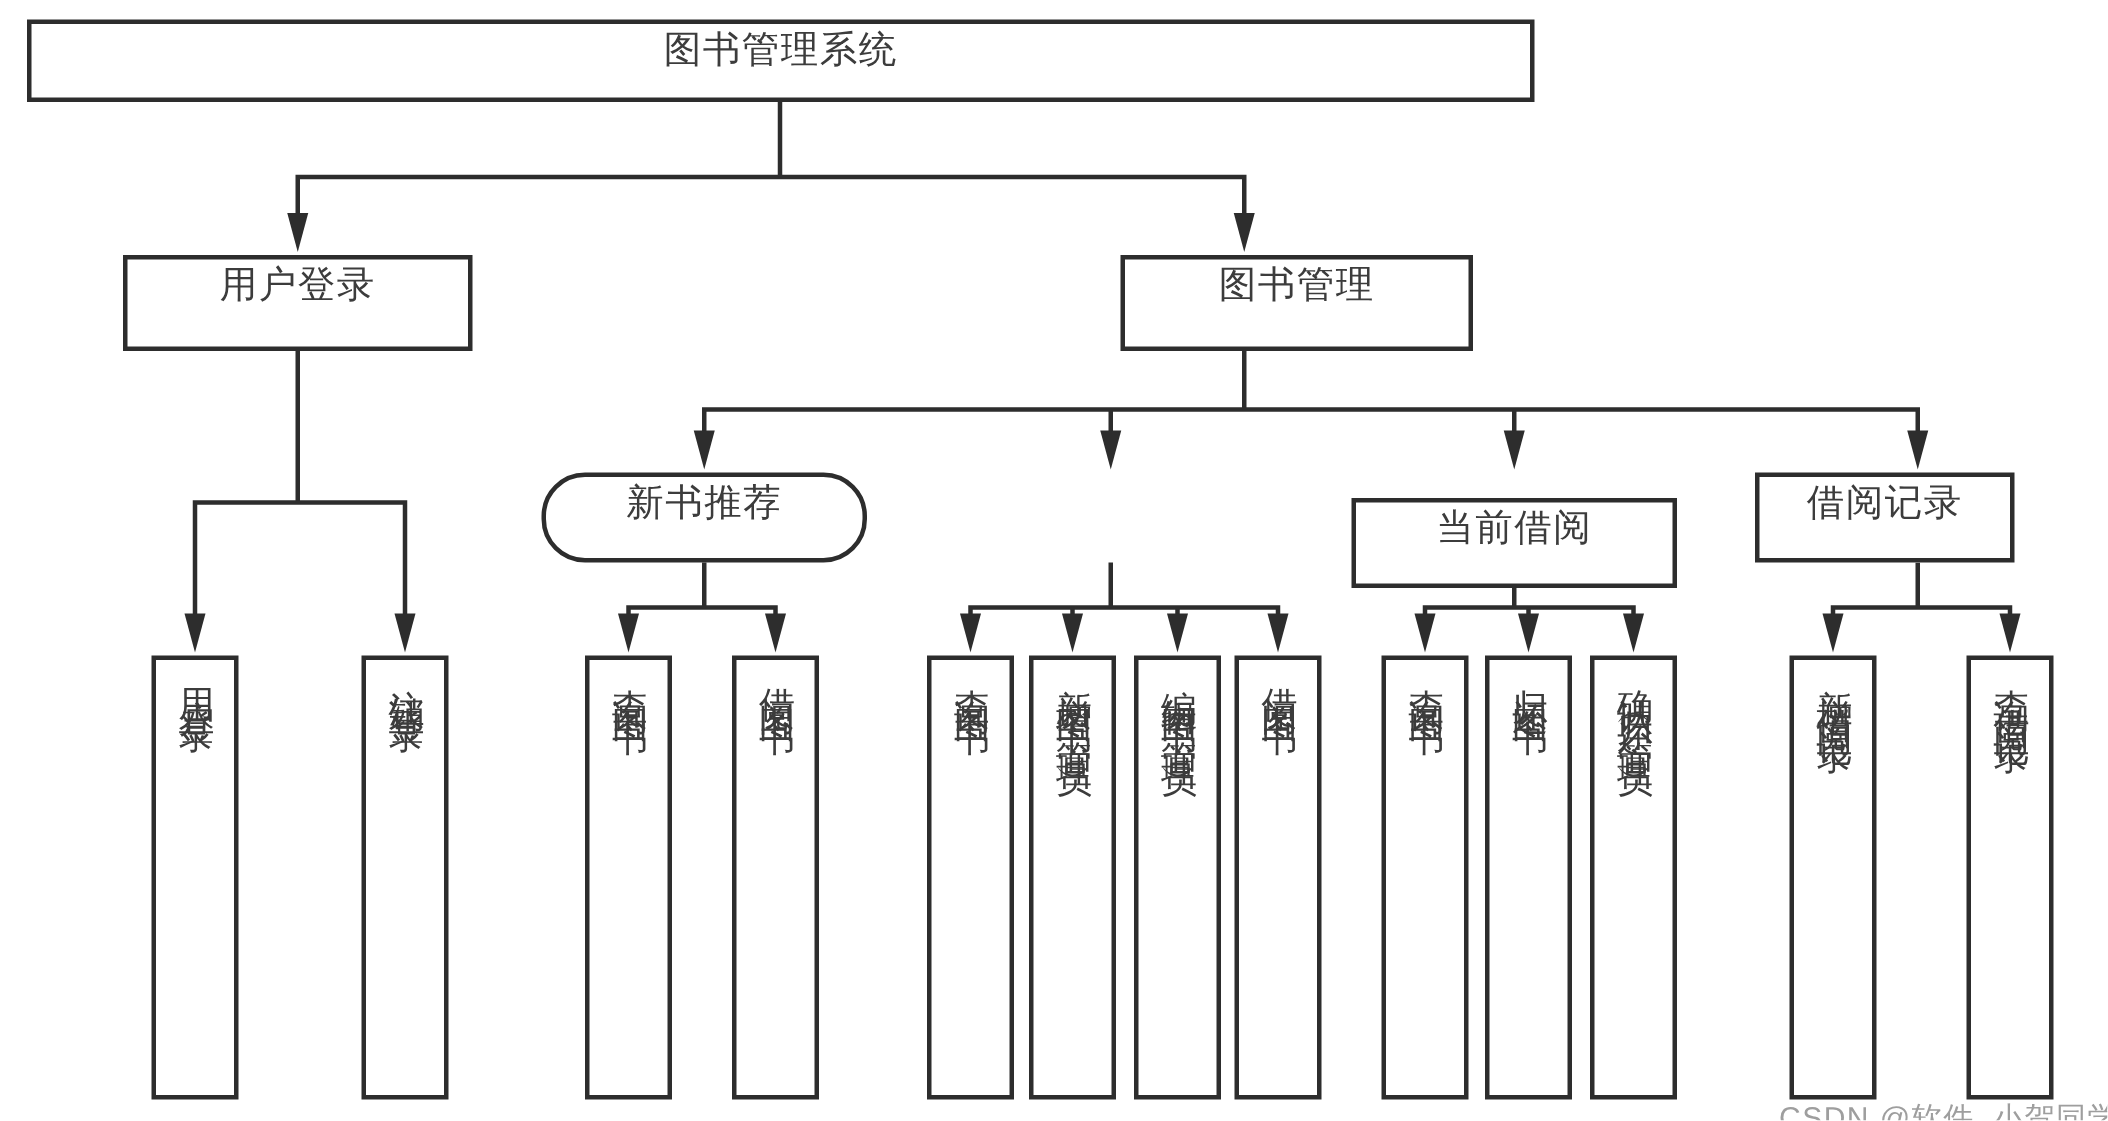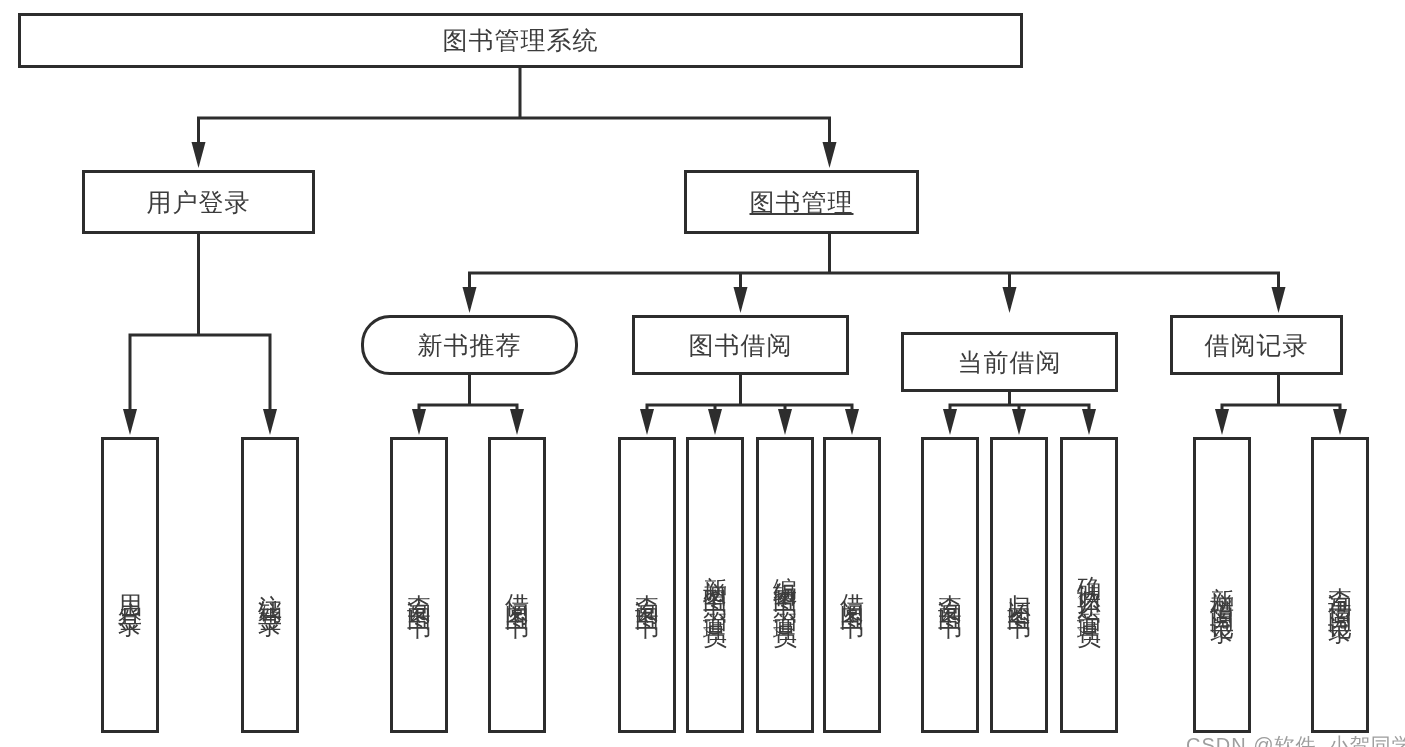--- a/index.html
+++ b/index.html
@@ -18,30 +18,30 @@
     position: absolute;
     left: 0; top: 0;
     width: 1405px; height: 747px;
   }
 
   .node {
     position: absolute;
     background: #ffffff;
     border: 3px solid #2d2d2d;
     display: flex;
-    align-items: center;
+    align-items: flex-start;
     justify-content: center;
     color: #3c3c3c;
   }
 
   .hbox { font-size: 25px; letter-spacing: 1px; }
 
   .root-box  { left: 18px;   top: 13px;  width: 1005px; height: 55px; }
   .l2-0      { left: 82px;   top: 170px; width: 233px;  height: 64px; }
-  .l2-1      { left: 684px;  top: 170px; width: 235px;  height: 64px; text-decoration: underline; }
+  .l2-1      { left: 747px;  top: 170px; width: 235px;  height: 64px; }
   .l3-0      { left: 361px;  top: 315px; width: 217px;  height: 60px; border-radius: 29px; }
   .l3-1      { left: 632px;  top: 315px; width: 217px;  height: 60px; }
   .l3-2      { left: 901px;  top: 315px; width: 217px;  height: 60px; margin-top: 17px; }
   .l3-3      { left: 1170px; top: 315px; width: 173px;  height: 60px; }
 
   .vbox {
     top: 437px;
     width: 58px;
     height: 296px;
   }
@@ -126,23 +126,20 @@
   <div class="node hbox l2-0">
     <span>用户登录</span>
   </div>
   <div class="node hbox l2-1">
     <span>图书管理</span>
   </div>
 
   <div class="node hbox l3-0">
     <span>新书推荐</span>
   </div>
-  <div class="node hbox l3-1">
-    <span>图书借阅</span>
-  </div>
   <div class="node hbox l3-2">
     <span>当前借阅</span>
   </div>
   <div class="node hbox l3-3">
     <span>借阅记录</span>
   </div>
 
   <div class="node vbox leaf-0">
     <span class="vtext">用户登录</span>
   </div>

